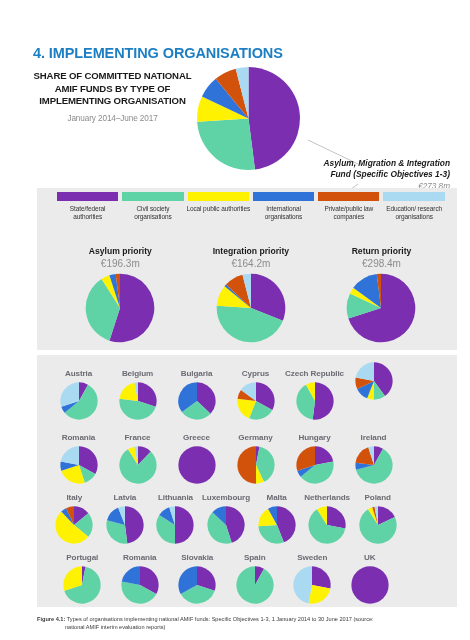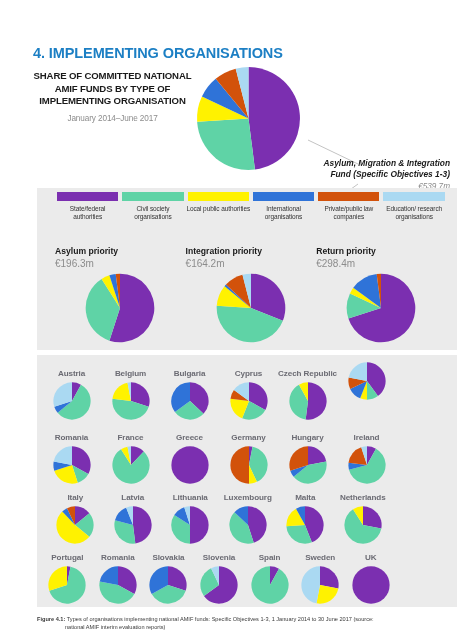--- a/index.html
+++ b/index.html
@@ -49,28 +49,28 @@
   }
   .legend{position:absolute;left:18px;top:4px;width:392px;display:flex;}
   .legend-item{width:65.3px;text-align:center;}
   .legend-swatch{height:9px;margin:0 2px;}
   .legend-label{
     margin-top:4px;font-size:6.5px;line-height:8.4px;color:#333;
     letter-spacing:-0.1px;
   }
 
   .priority-row{position:absolute;left:18px;top:58px;width:392px;display:flex;}
-  .priority{width:130.6px;text-align:left;position:relative;}
+  .priority{width:130.6px;text-align:center;position:relative;}
   .priority .p-title{font-size:8.6px;font-weight:bold;color:#1a1a1a;}
   .priority .p-value{margin-top:2px;font-size:10px;color:#8c8c8c;}
   .priority .p-pie{margin:4px auto 0;width:70px;height:70px;}
 
   
   .grid-wrap{position:absolute;left:37px;top:355px;width:420px;height:252px;background:#ebebeb;}
-  .crow{position:absolute;left:5px;width:354px;display:flex;justify-content:center;}
+  .crow{position:absolute;left:12px;width:354px;display:flex;justify-content:center;}
   .cell{text-align:center;}
   .cell .c-label{
     font-size:8.1px;font-weight:bold;color:#6b6b73;line-height:9.6px;
     letter-spacing:-0.1px;height:20px;display:flex;align-items:flex-end;
     justify-content:center;
   }
   .cell .c-pie{margin:3px auto 0;width:38px;height:38px;}
 
   
   .caption{
@@ -106,21 +106,21 @@
             <path d="M 50 50 L 0.09866357858642516 53.13952597646568 A 50 50 0 0 1 4.758647376699024 28.711035421746367 Z" fill="#fff200"></path>
             <path d="M 50 50 L 4.758647376699024 28.711035421746367 A 50 50 0 0 1 18.128800512565522 11.474337861210529 Z" fill="#2f73d8"></path>
             <path d="M 50 50 L 18.128800512565522 11.474337861210529 A 50 50 0 0 1 37.56550564175728 1.570841943568439 Z" fill="#d2520b"></path>
             <path d="M 50 50 L 37.56550564175728 1.570841943568439 A 50 50 0 0 1 50.000000000000036 0 Z" fill="#aad9f2"></path>
           </g>
       </svg>
     </div>
 
     <div class="callout">
       <div class="c1">Asylum, Migration &amp; Integration Fund (Specific Objectives 1-3)</div>
-      <div class="c2">€539.7m</div>
+      <div class="c2">€273.8m</div>
     </div>
   </div>
 
   <div class="panel">
 
     <div class="legend">
       <div class="legend-item">
         <div class="legend-swatch" style="background: rgb(123, 47, 176);"></div>
         <div class="legend-label">State/federal authorities</div>
       </div>
@@ -391,20 +391,32 @@
         <div class="cell" style="width: 57.5px;">
           <div class="c-label">Netherlands</div>
           <div class="c-pie"><svg viewBox="-1 -1 102 102" width="38" height="38">
               <g>
                 <path d="M 50 50 L 50 0 A 50 50 0 0 1 99.11436253643443 59.36906572928625 Z" fill="#7b2fb0"></path>
                 <path d="M 50 50 L 99.11436253643443 59.36906572928625 A 50 50 0 1 1 23.208660251050144 7.783603724899258 Z" fill="#5fd3a6"></path>
                 <path d="M 50 50 L 23.208660251050144 7.783603724899258 A 50 50 0 0 1 49.99999999999999 0 Z" fill="#fff200"></path>
               </g>
             </svg></div>
         </div>
+        <div class="cell" style="width: 57.5px;">
+          <div class="c-label">Poland</div>
+          <div class="c-pie"><svg viewBox="-1 -1 102 102" width="38" height="38">
+              <g>
+                <path d="M 50 50 L 50 0 A 50 50 0 0 1 95.24135262330097 28.71103542174637 Z" fill="#7b2fb0"></path>
+                <path d="M 50 50 L 95.24135262330097 28.71103542174637 A 50 50 0 1 1 23.208660251050144 7.783603724899258 Z" fill="#5fd3a6"></path>
+                <path d="M 50 50 L 23.208660251050144 7.783603724899258 A 50 50 0 0 1 34.54915028125262 2.447174185242325 Z" fill="#fff200"></path>
+                <path d="M 50 50 L 34.54915028125262 2.447174185242325 A 50 50 0 0 1 40.630934270713766 0.8856374635655655 Z" fill="#d2520b"></path>
+                <path d="M 50 50 L 40.630934270713766 0.8856374635655655 A 50 50 0 0 1 49.99999999999999 0 Z" fill="#aad9f2"></path>
+              </g>
+            </svg></div>
+        </div>
       </div>
     <div class="crow" id="crow-3" style="top:188px;">
         <div class="cell" style="width: 57.5px;">
           <div class="c-label">Portugal</div>
           <div class="c-pie"><svg viewBox="-1 -1 102 102" width="38" height="38">
               <g>
                 <path d="M 50 50 L 50 0 A 50 50 0 0 1 59.369065729286234 0.8856374635655726 Z" fill="#7b2fb0"></path>
                 <path d="M 50 50 L 59.369065729286234 0.8856374635655726 A 50 50 0 1 1 2.447174185242325 65.45084971874738 Z" fill="#5fd3a6"></path>
                 <path d="M 50 50 L 2.447174185242325 65.45084971874738 A 50 50 0 0 1 49.99999999999999 0 Z" fill="#fff200"></path>
               </g>
@@ -420,30 +432,20 @@
               </g>
             </svg></div>
         </div>
         <div class="cell" style="width: 57.5px;">
           <div class="c-label">Slovakia</div>
           <div class="c-pie"><svg viewBox="-1 -1 102 102" width="38" height="38">
               <g>
                 <path d="M 50 50 L 50 0 A 50 50 0 0 1 97.55282581475768 65.45084971874736 Z" fill="#7b2fb0"></path>
                 <path d="M 50 50 L 97.55282581475768 65.45084971874736 A 50 50 0 0 1 6.1846659978068175 74.08768370508577 Z" fill="#5fd3a6"></path>
                 <path d="M 50 50 L 6.1846659978068175 74.08768370508577 A 50 50 0 0 1 49.99999999999999 0 Z" fill="#2f73d8"></path>
-              </g>
-            </svg></div>
-        </div>
-        <div class="cell" style="width: 57.5px;">
-          <div class="c-label">Slovenia</div>
-          <div class="c-pie"><svg viewBox="-1 -1 102 102" width="38" height="38">
-              <g>
-                <path d="M 50 50 L 50 0 A 50 50 0 1 1 9.549150281252636 79.38926261462366 Z" fill="#7b2fb0"></path>
-                <path d="M 50 50 L 9.549150281252636 79.38926261462366 A 50 50 0 0 1 28.71103542174639 4.75864737669901 Z" fill="#5fd3a6"></path>
-                <path d="M 50 50 L 28.71103542174639 4.75864737669901 A 50 50 0 0 1 50.000000000000036 0 Z" fill="#aad9f2"></path>
               </g>
             </svg></div>
         </div>
         <div class="cell" style="width: 57.5px;">
           <div class="c-label">Spain</div>
           <div class="c-pie"><svg viewBox="-1 -1 102 102" width="38" height="38">
               <g>
                 <path d="M 50 50 L 50 0 A 50 50 0 0 1 74.08768370508577 6.1846659978068175 Z" fill="#7b2fb0"></path>
                 <path d="M 50 50 L 74.08768370508577 6.1846659978068175 A 50 50 0 1 1 49.99999999999999 0 Z" fill="#5fd3a6"></path>
               </g>

